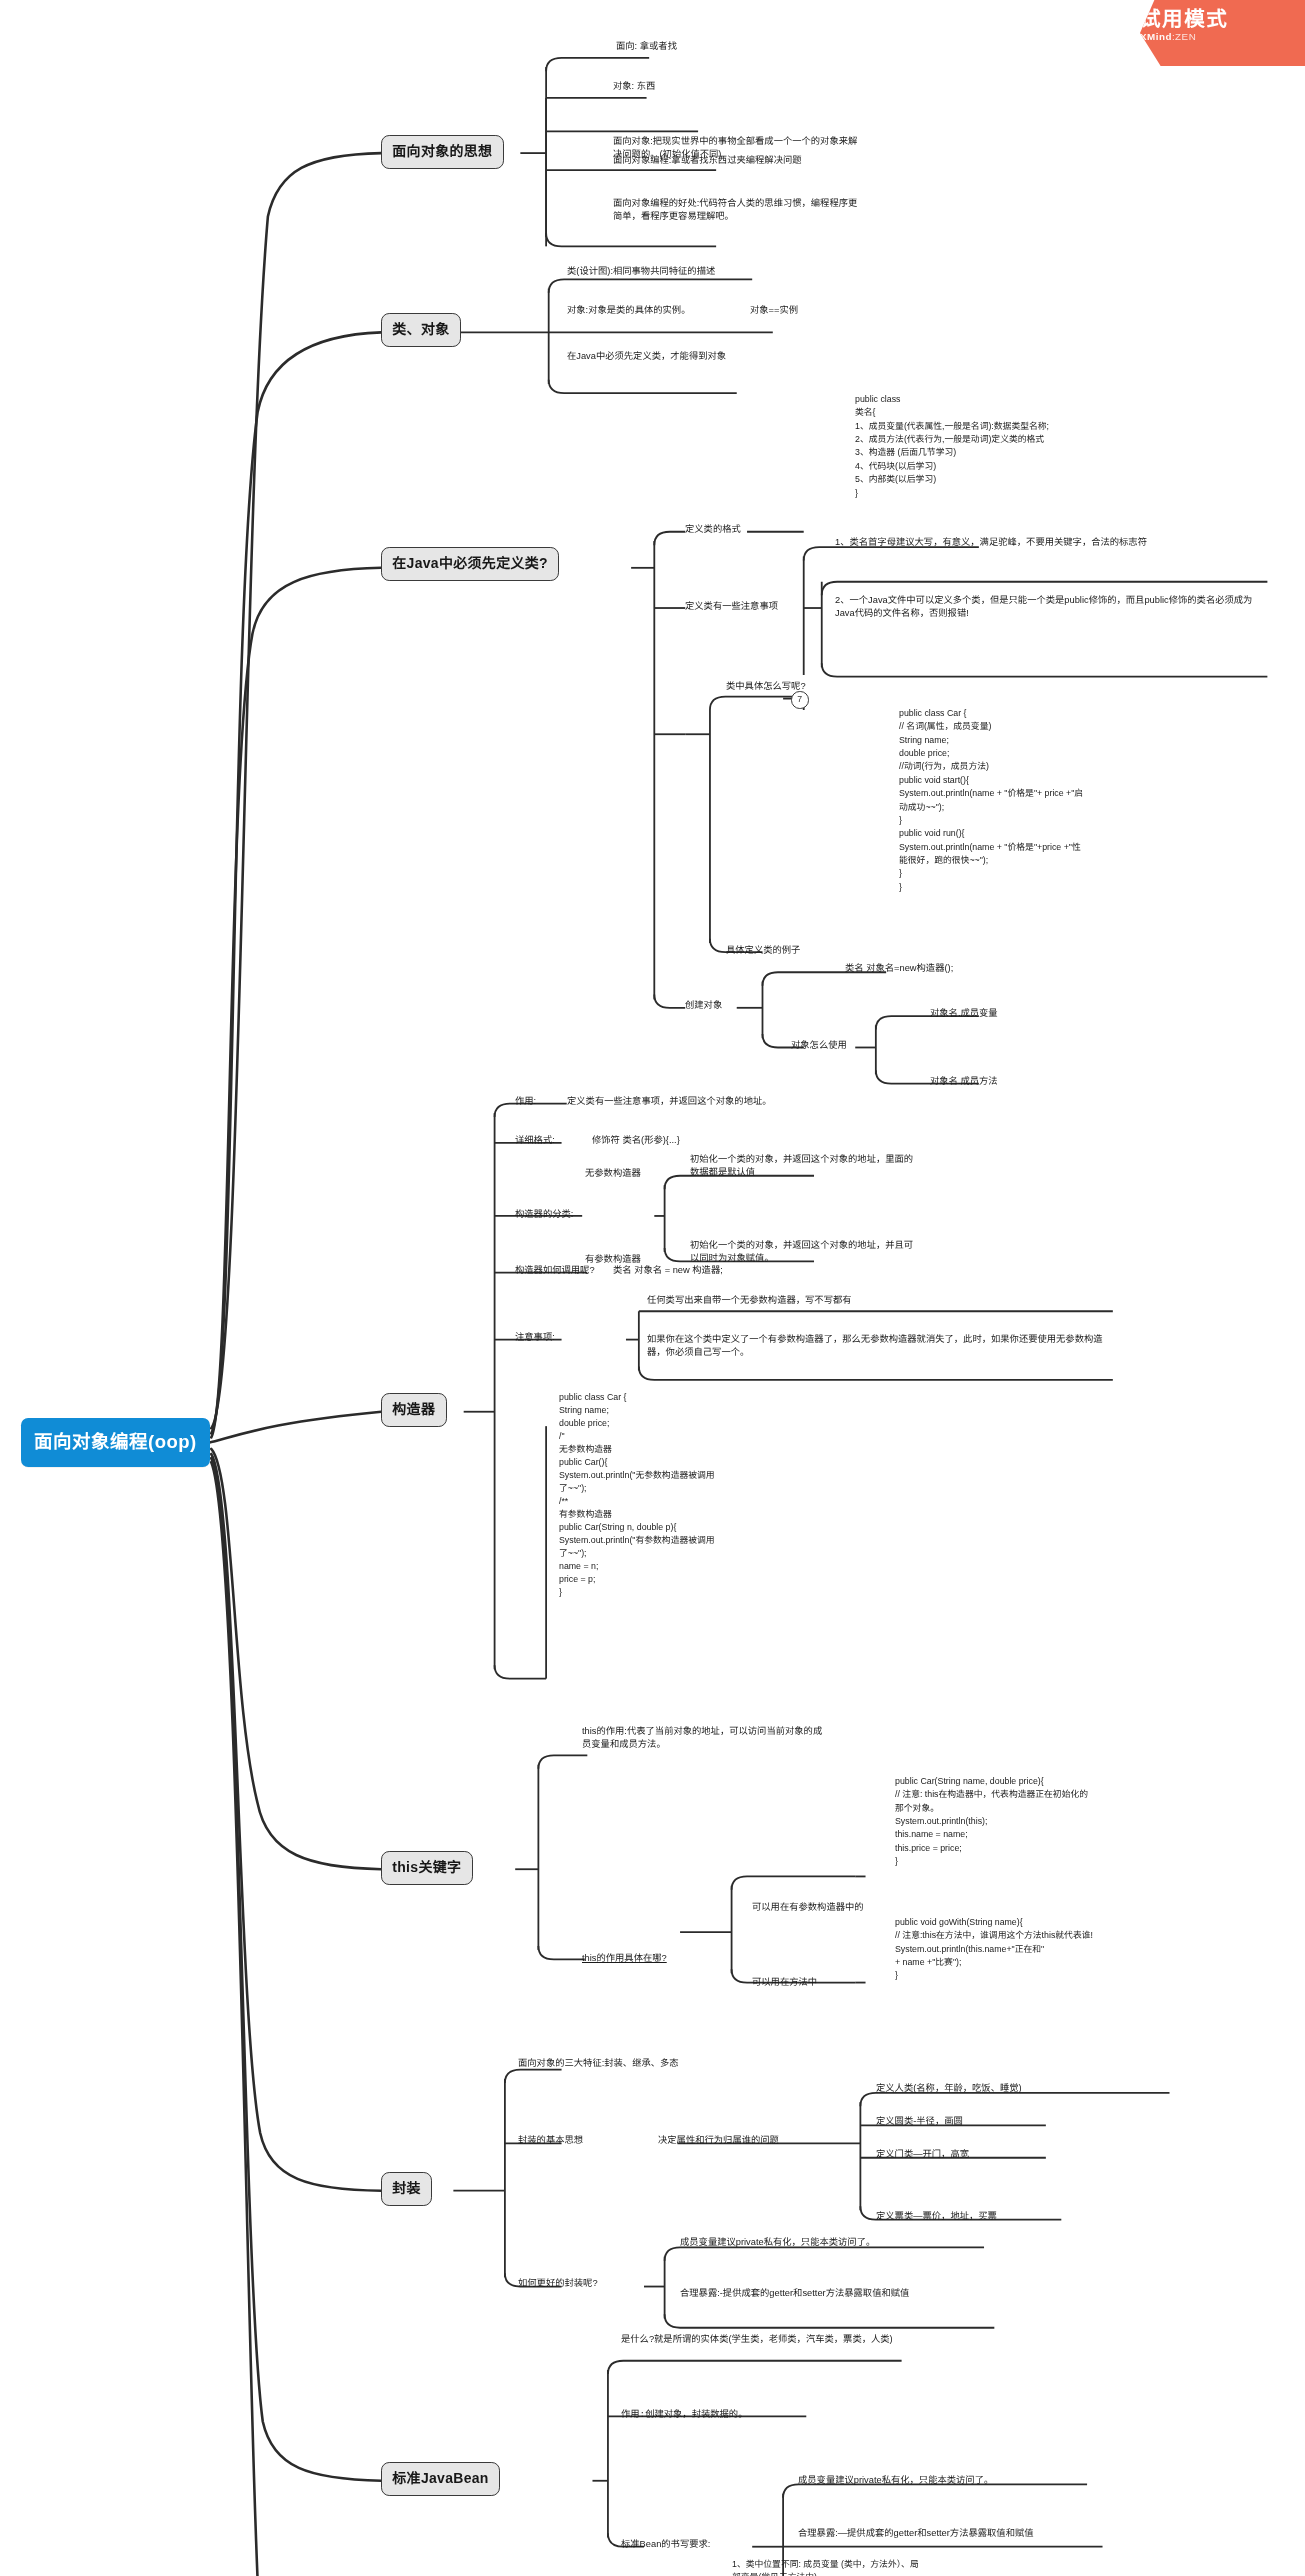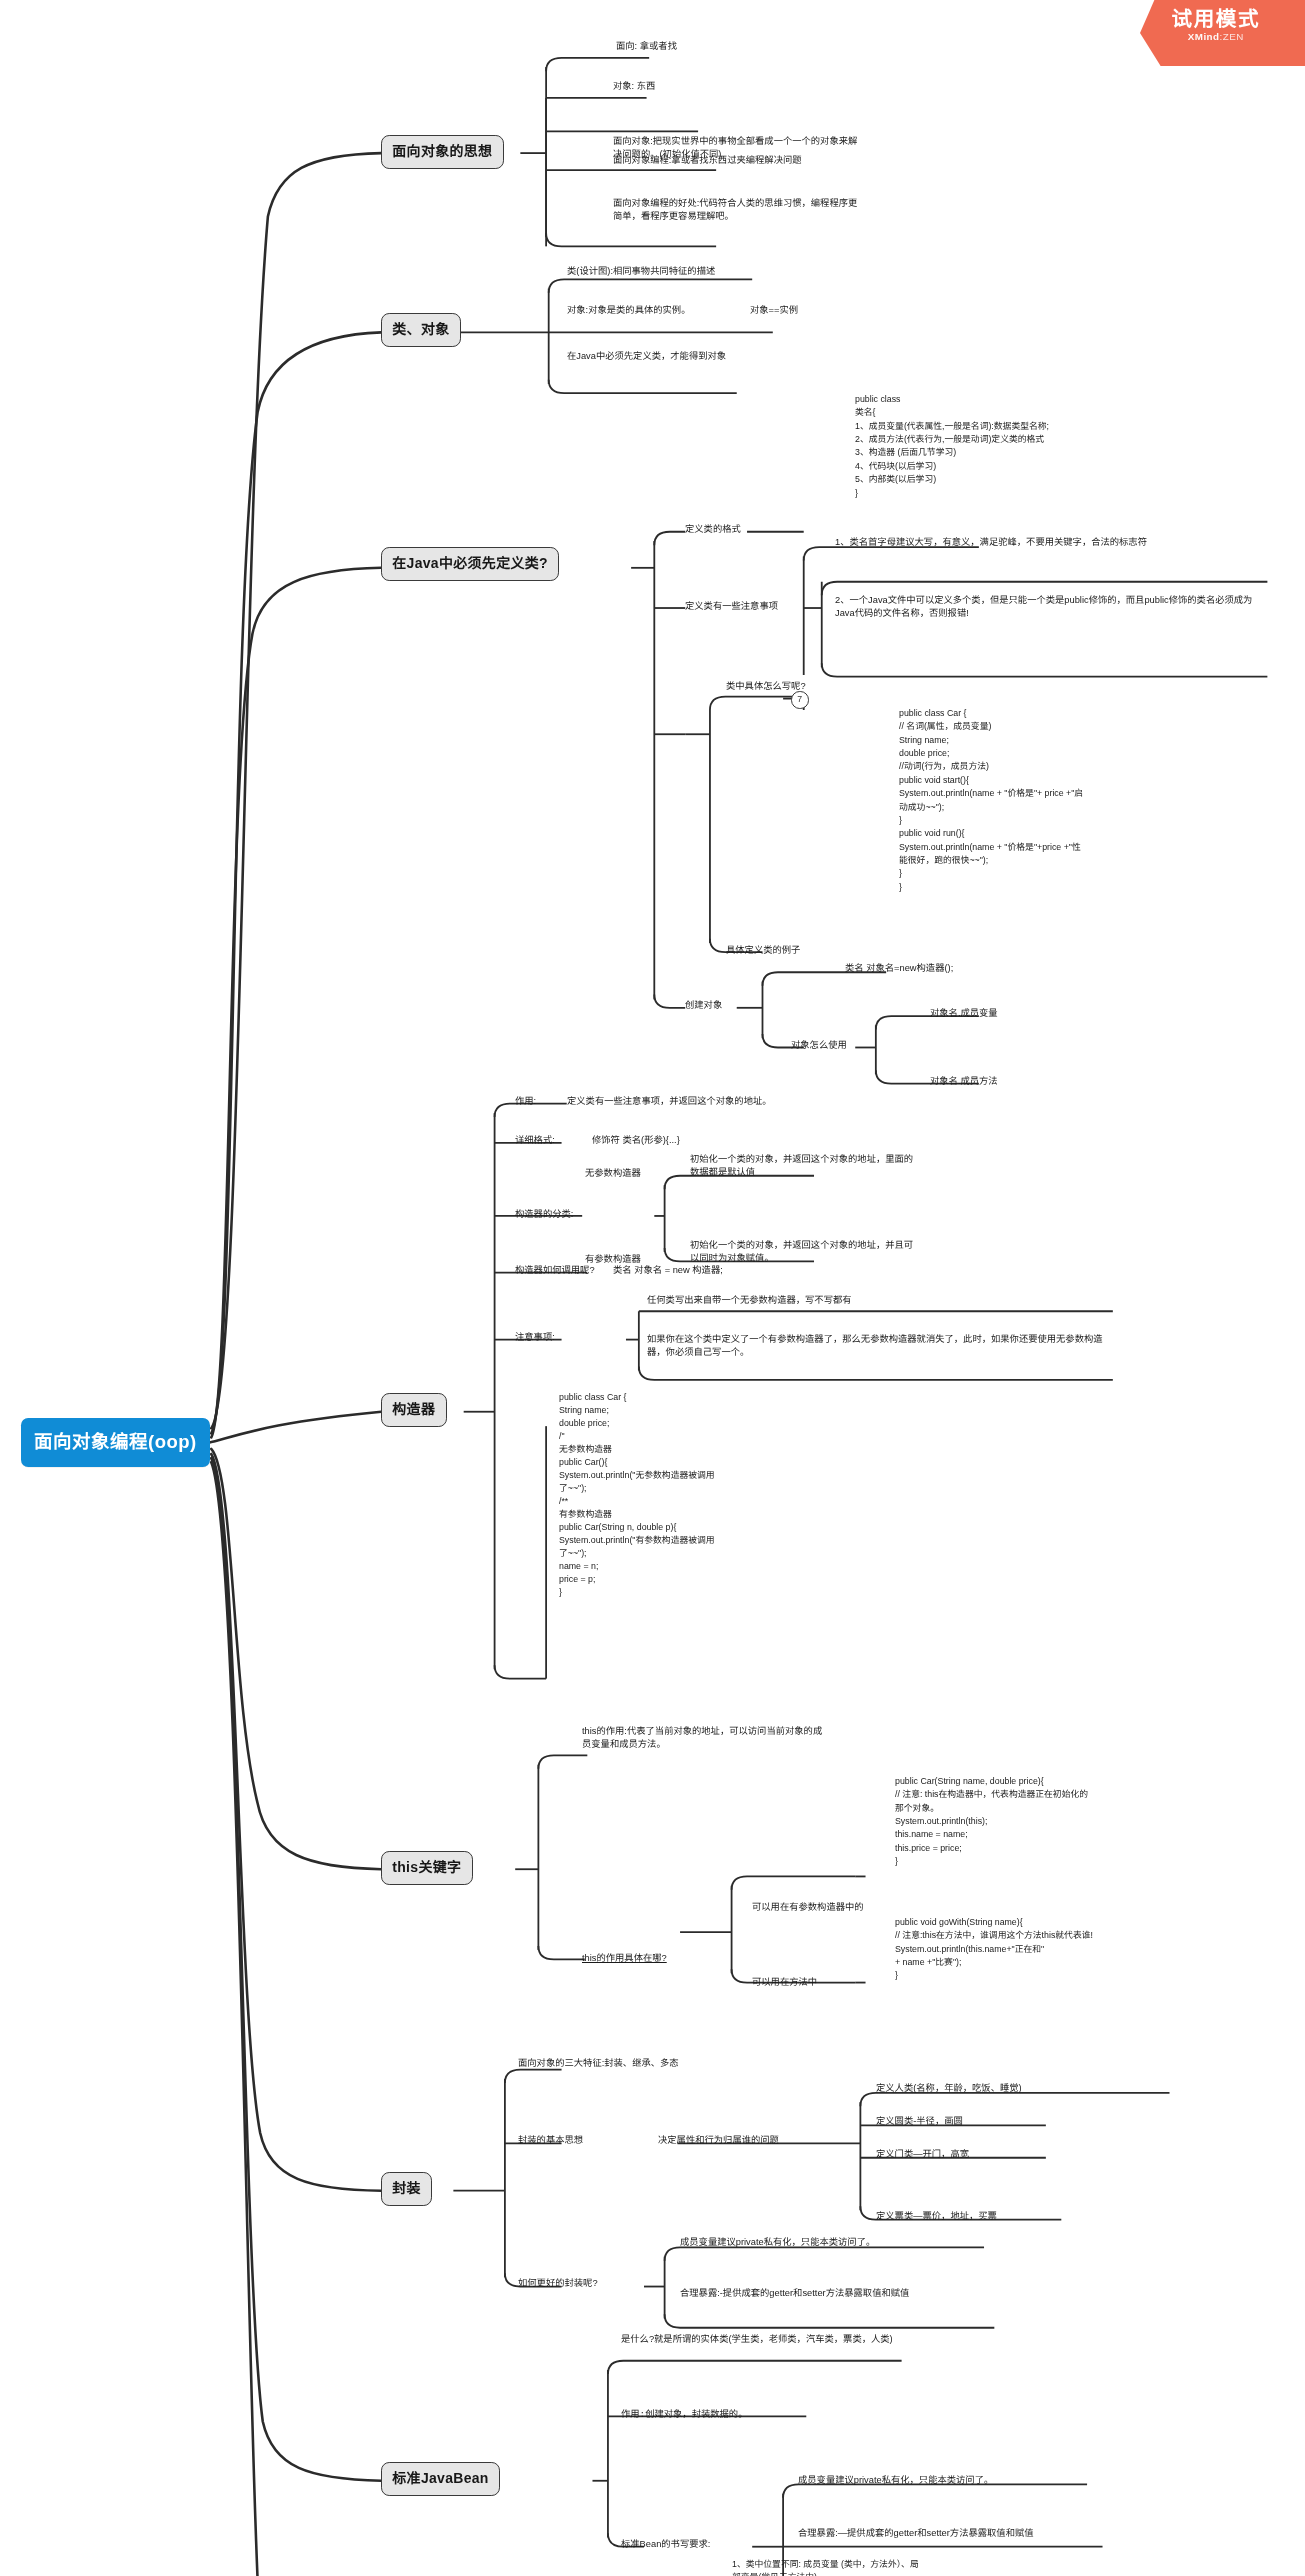--- a/index.html
+++ b/index.html
@@ -19,21 +19,21 @@
   
   .trial-badge{
     position:absolute;
     top:0; right:0;
     width:165px; height:66px;
     background:#F06A51;
     clip-path:polygon(14.4px 0, 165px 0, 165px 66px, 20.6px 66px, 0 33px);
     color:#fff;
     box-sizing:border-box;
     padding:7.2px 13.4px 0 0;
-    text-align:center;
+    text-align:left;
     z-index:40;
   }
   .trial-badge .t1{
     font-size:20.6px; font-weight:700; letter-spacing:1.5px; line-height:1.12;
     display:block;
   }
   .trial-badge .t2{
     font-size:9.8px; font-weight:700; letter-spacing:0.5px; margin-top:1px;
     display:block; opacity:.95;
   }

